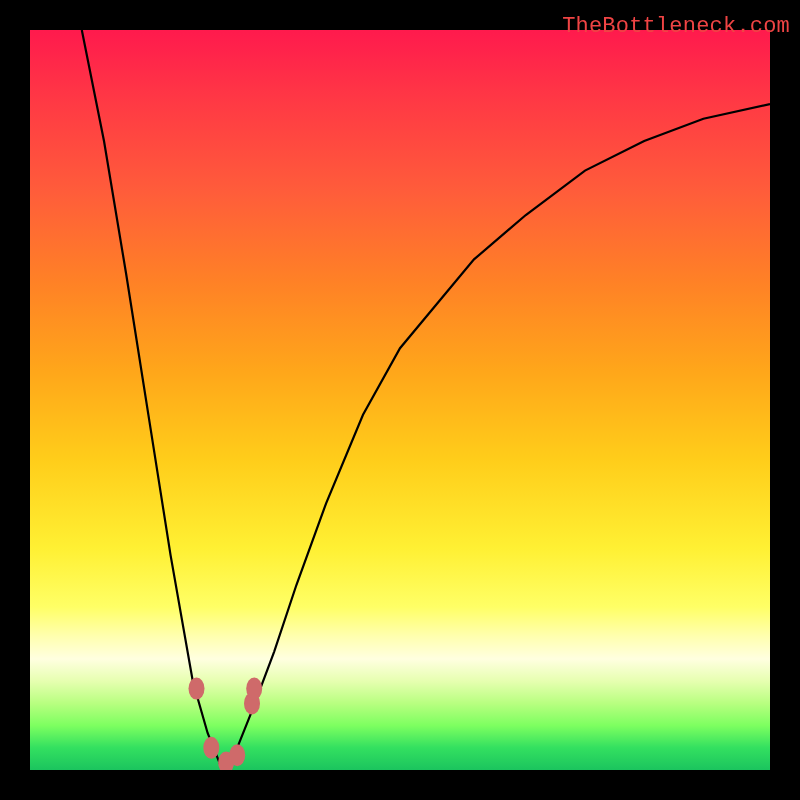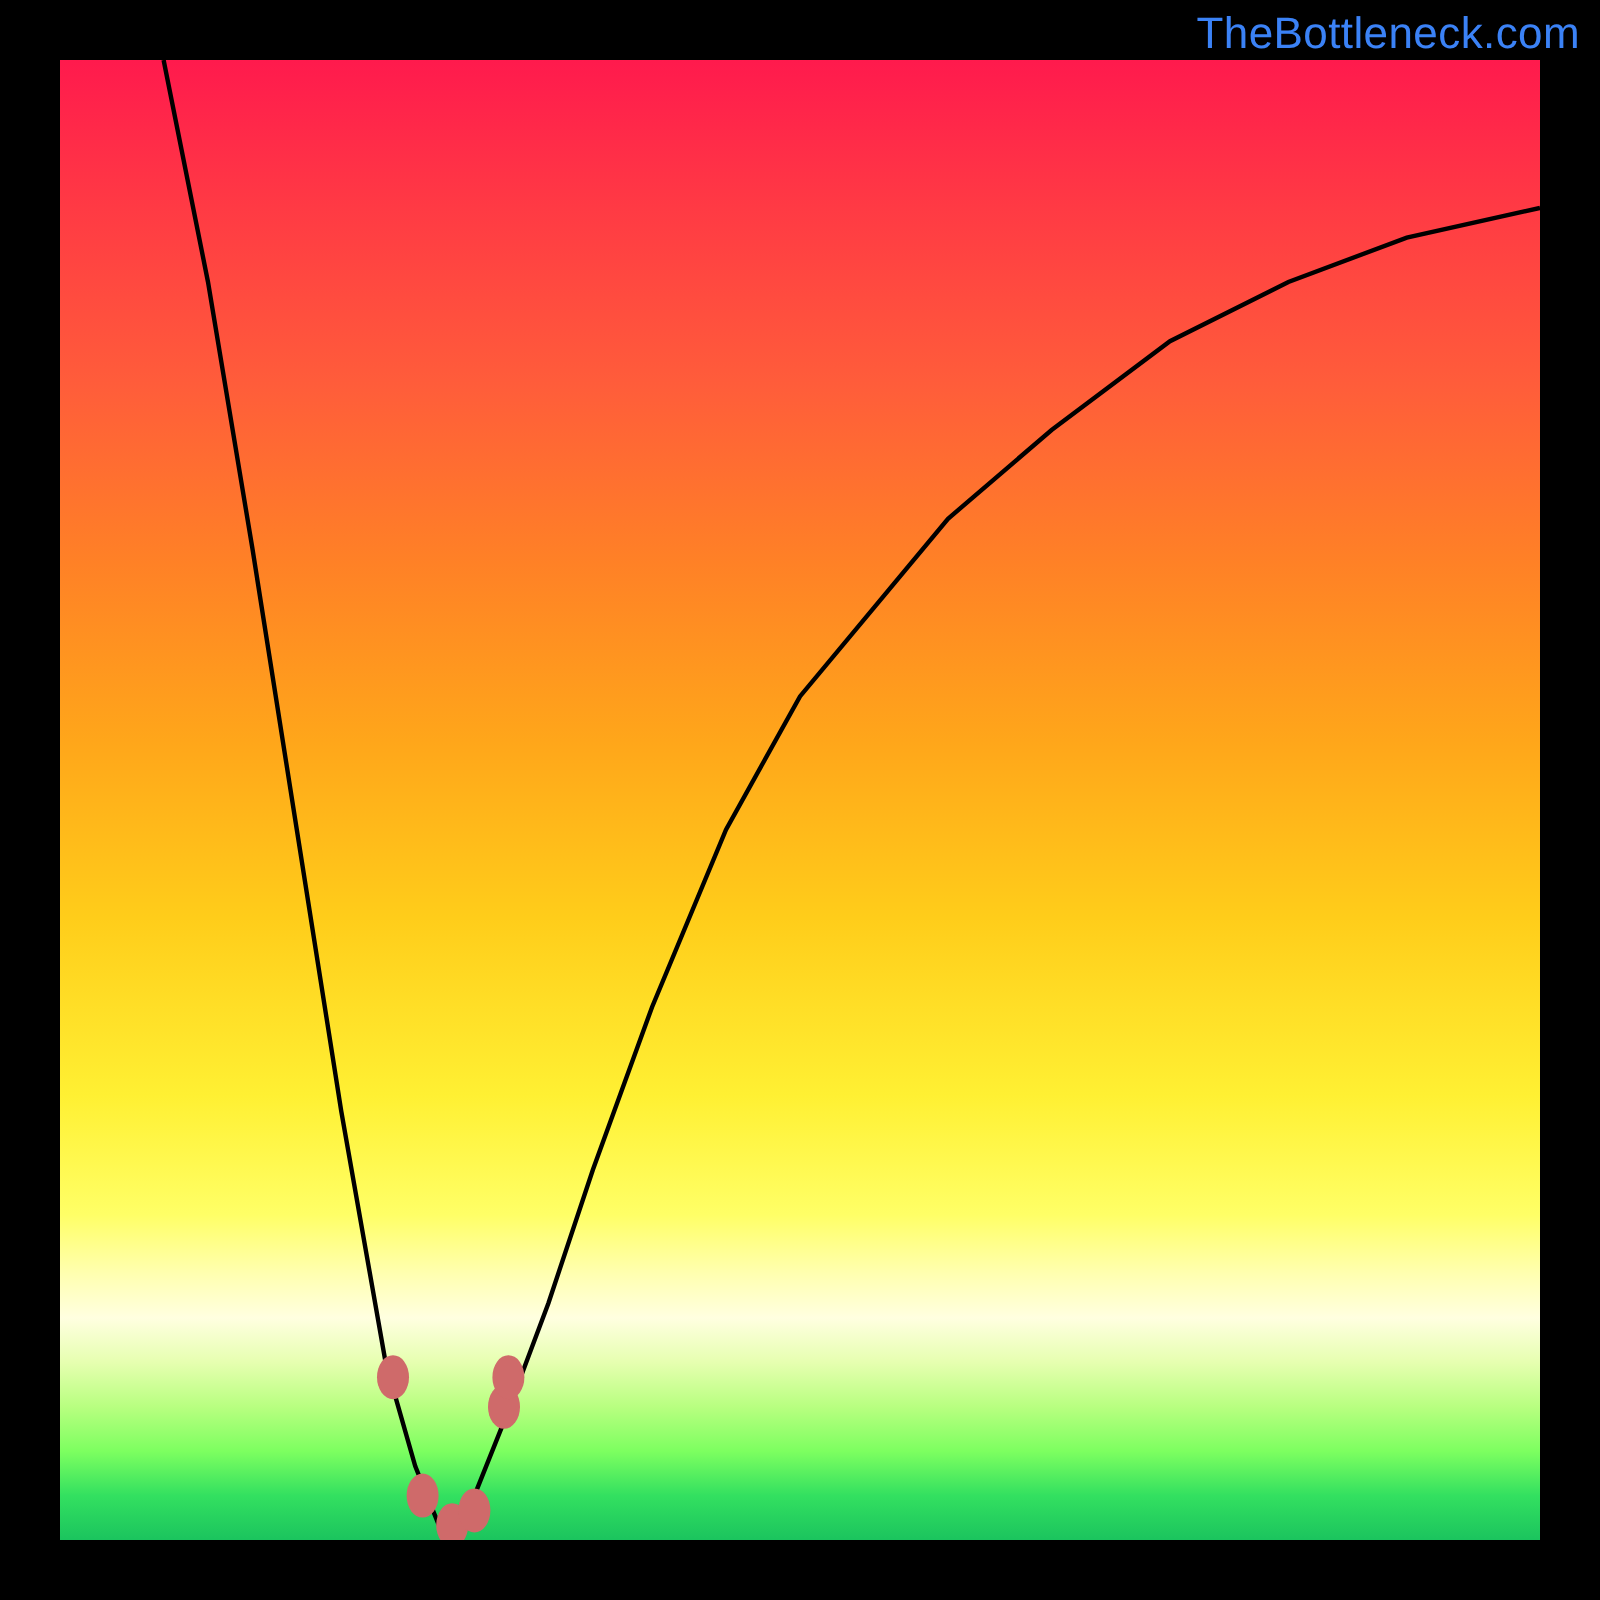--- a/index.html
+++ b/index.html
@@ -39,27 +39,28 @@
       #ffffe0 85%,
       #e6ffb0 88%,
       #b8ff80 91%,
       #7dff60 94%,
       #33e060 97%,
       #1bc45e 100%
     );
   }
   .watermark {
     position: absolute;
-    top: 4px;
+    top: 14px;
     right: 10px;
-    color: #3b82f6;
+    color: #ef4444;
     font-size: 22px;
     font-weight: 500;
     letter-spacing: 0.2px;
     z-index: 5;
+    font-family: Liberation Mono, monospace;
   }
   svg.curve {
     position: absolute;
     left: 0;
     top: 0;
     width: 100%;
     height: 100%;
   }
   .marker {
     fill: #cf6a6a;

